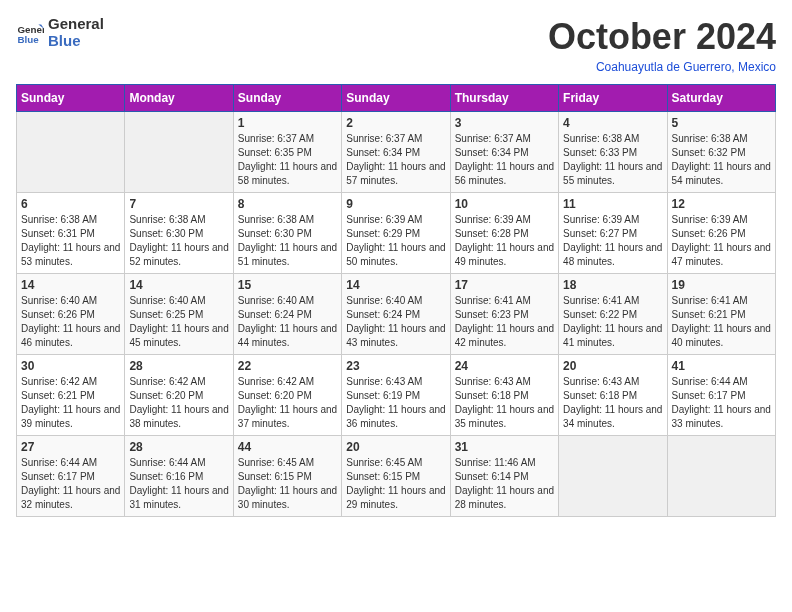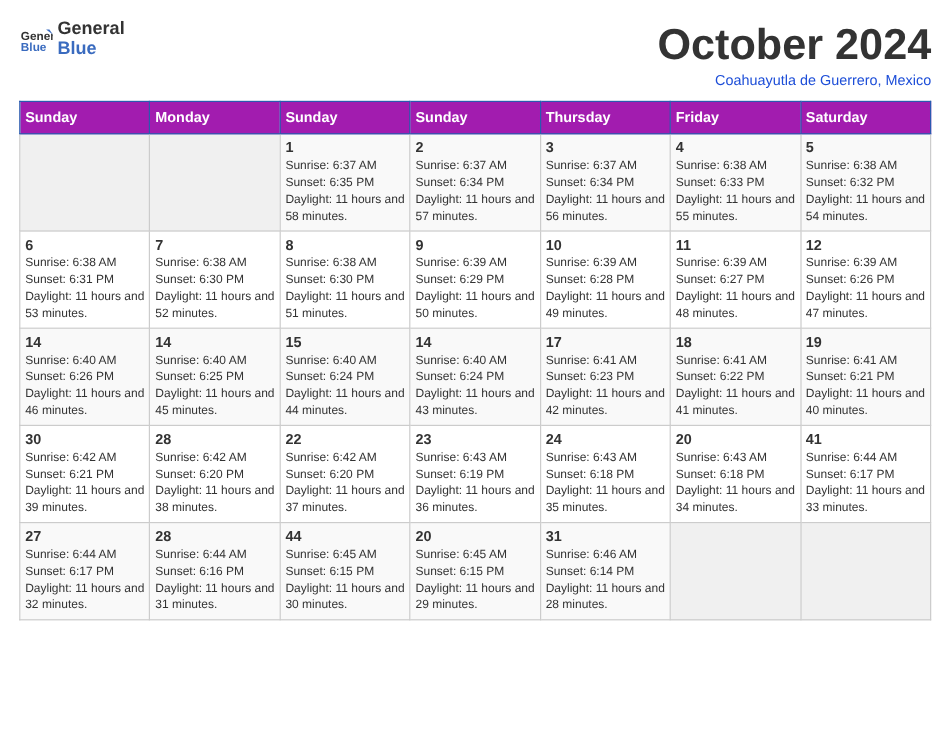--- a/index.html
+++ b/index.html
@@ -298,21 +298,21 @@
 Daylight: 11 hours and 30 minutes.</div>
         </td>
         <td>
           <div class="day-number">20</div>
           <div class="day-detail" style="white-space: pre-line;">Sunrise: 6:45 AM
 Sunset: 6:15 PM
 Daylight: 11 hours and 29 minutes.</div>
         </td>
         <td>
           <div class="day-number">31</div>
-          <div class="day-detail" style="white-space: pre-line;">Sunrise: 6:46 AM
+          <div class="day-detail" style="white-space: pre-line;">Sunrise: 11:46 AM
 Sunset: 6:14 PM
 Daylight: 11 hours and 28 minutes.</div>
         </td>
         <td class="empty"></td>
         <td class="empty"></td>
       </tr>
     </tbody>
 </table>
 
 </body></html>

